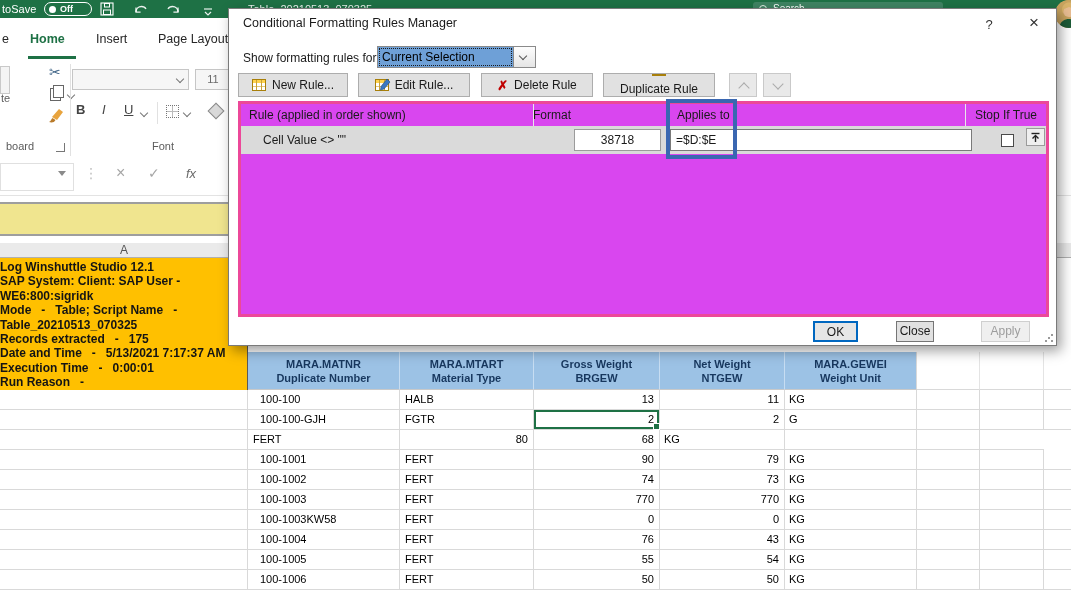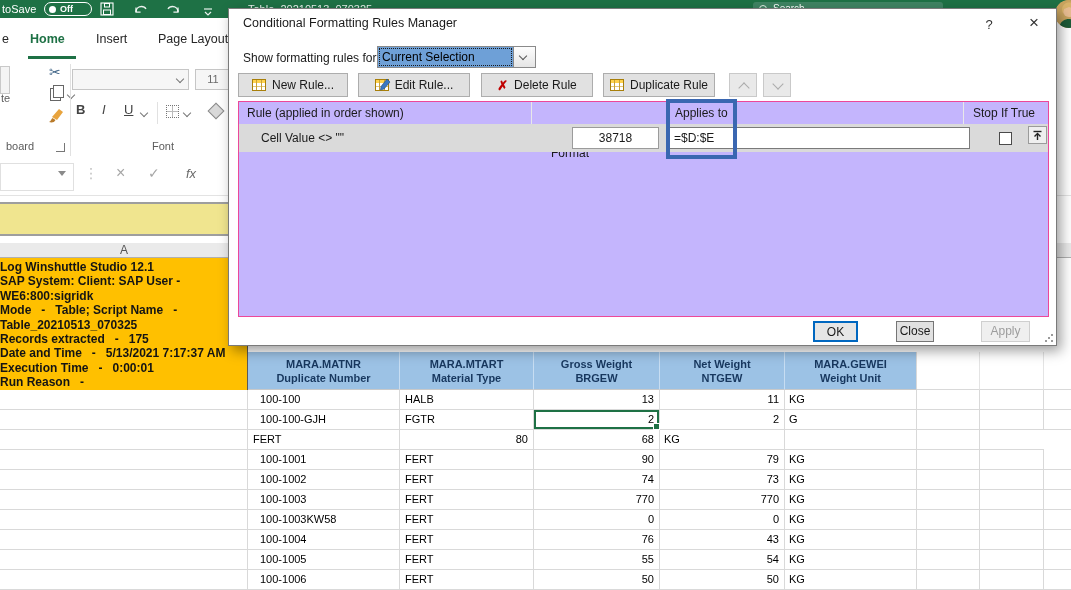--- a/index.html
+++ b/index.html
@@ -102,21 +102,21 @@
             background:linear-gradient(#FFD34D 0 3px,#fff 3px);}
   .tbl-icon:before{content:"";position:absolute;inset:0;
      background:linear-gradient(to right,transparent 0 3px,#C9A23A 3px 4px,transparent 4px 8px,#C9A23A 8px 9px,transparent 9px),
                 linear-gradient(to bottom,transparent 0 3px,transparent 3px 6px,#E3C878 6px 7px,transparent 7px);}
   .pencil{position:absolute;}
   .red-x{color:var(--delete-red,#C00000);font-weight:bold;font-size:13px;}
   .updown{position:absolute;top:64px;width:28px;height:24px;background:#E9E9E9;border:1px solid #C9C9C9;box-sizing:border-box;}
   .chev-up,.chev-dn{position:absolute;left:10px;width:7px;height:7px;border-style:solid;border-color:#ABABAB;border-width:0;}
   .chev-up{top:10px;border-left-width:1.6px;border-top-width:1.6px;transform:rotate(45deg);}
   .chev-dn{top:6px;border-right-width:1.6px;border-bottom-width:1.6px;transform:rotate(45deg);}
-  .listbox{position:absolute;left:9px;top:92px;width:811px;height:216px;border:1px solid #ec4899;background:#c4b5fd;box-sizing:border-box;}
+  .listbox{position:absolute;left:9px;top:92px;width:811px;height:216px;border:3px solid #ec4899;background:#d946ef;box-sizing:border-box;}
   .lh{position:absolute;top:4px;font-size:12px;color:#1a1a1a;white-space:nowrap;}
   .lh-sep{position:absolute;top:0;width:1px;height:22px;background:#E8E8E8;}
   .lh-bottom{position:absolute;left:0;top:22px;width:100%;height:1px;background:#DADADA;}
   .rule-row{position:absolute;left:0;top:23px;width:100%;height:27px;background:#DADADA;}
   .rule-name{position:absolute;left:22px;top:0;line-height:27px;font-size:12px;white-space:pre;}
   .fmt-preview{position:absolute;left:333px;top:2px;width:87px;height:22px;background:#fff;border:1px solid #9B9B9B;box-sizing:border-box;text-align:center;line-height:20px;font-size:12px;}
   .applies-input{position:absolute;left:429px;top:2px;width:302px;height:22px;background:#fff;border:1px solid #7A7A7A;box-sizing:border-box;font-size:12px;line-height:20px;padding-left:5px;}
   .collapse-btn{position:absolute;right:1px;top:1px;width:19px;height:18px;background:#EFEFEF;border:1px solid #9B9B9B;box-sizing:border-box;display:flex;align-items:center;justify-content:center;}
   .stop-check{position:absolute;left:760px;top:7px;width:13px;height:13px;background:#fff;border:1px solid #4a4a4a;box-sizing:border-box;}
   .annotation{position:absolute;left:437px;top:90px;width:71px;height:60px;border:4px solid var(--annotation-blue,#3A67B1);box-sizing:border-box;z-index:6;pointer-events:none;}
@@ -405,34 +405,34 @@
           <svg class="pencil" style="left:3px;top:-2px;" width="12" height="14" viewBox="0 0 12 14">
             <path d="M8 1l3 3-6 7-3.5 1L2 8.5z" fill="#3B78C3" stroke="#1F4E79" stroke-width="0.6"></path>
           </svg>
         </span>
       <span>Edit Rule...</span>
     </div>
     <div class="dlg-btn" style="left:252px;width:112px;">
       <span class="red-x">✗</span>
       <span>Delete Rule</span>
     </div>
-    <div class="dlg-btn" style="left:374px;width:112px;">
+    <div class="dlg-btn" style="left:374px;width:112px;flex-direction:column;">
       <span class="tbl-icon"></span>
       <span>Duplicate Rule</span>
     </div>
     <div class="updown" style="left:500px;">
         <span class="chev-up"></span>
       </div>
     <div class="updown" style="left:534px;">
         <span class="chev-dn"></span>
       </div>
 
     <div class="listbox">
       <span class="lh" style="left:8px;">Rule (applied in order shown)</span>
-      <span class="lh" style="left:312px;margin-top:40px;">Format</span>
+      <span class="lh" style="left:292px;">Format</span>
       <span class="lh" style="left:436px;">Applies to</span>
       <span class="lh" style="left:734px;">Stop If True</span>
       <span class="lh-sep" style="left:292px;"></span>
       <span class="lh-sep" style="left:427px;"></span>
       <span class="lh-sep" style="left:724px;"></span>
       <div class="lh-bottom"></div>
 
       <div class="rule-row">
         <span class="rule-name">Cell Value &lt;&gt; ""</span>
         <span class="fmt-preview">38718</span>

